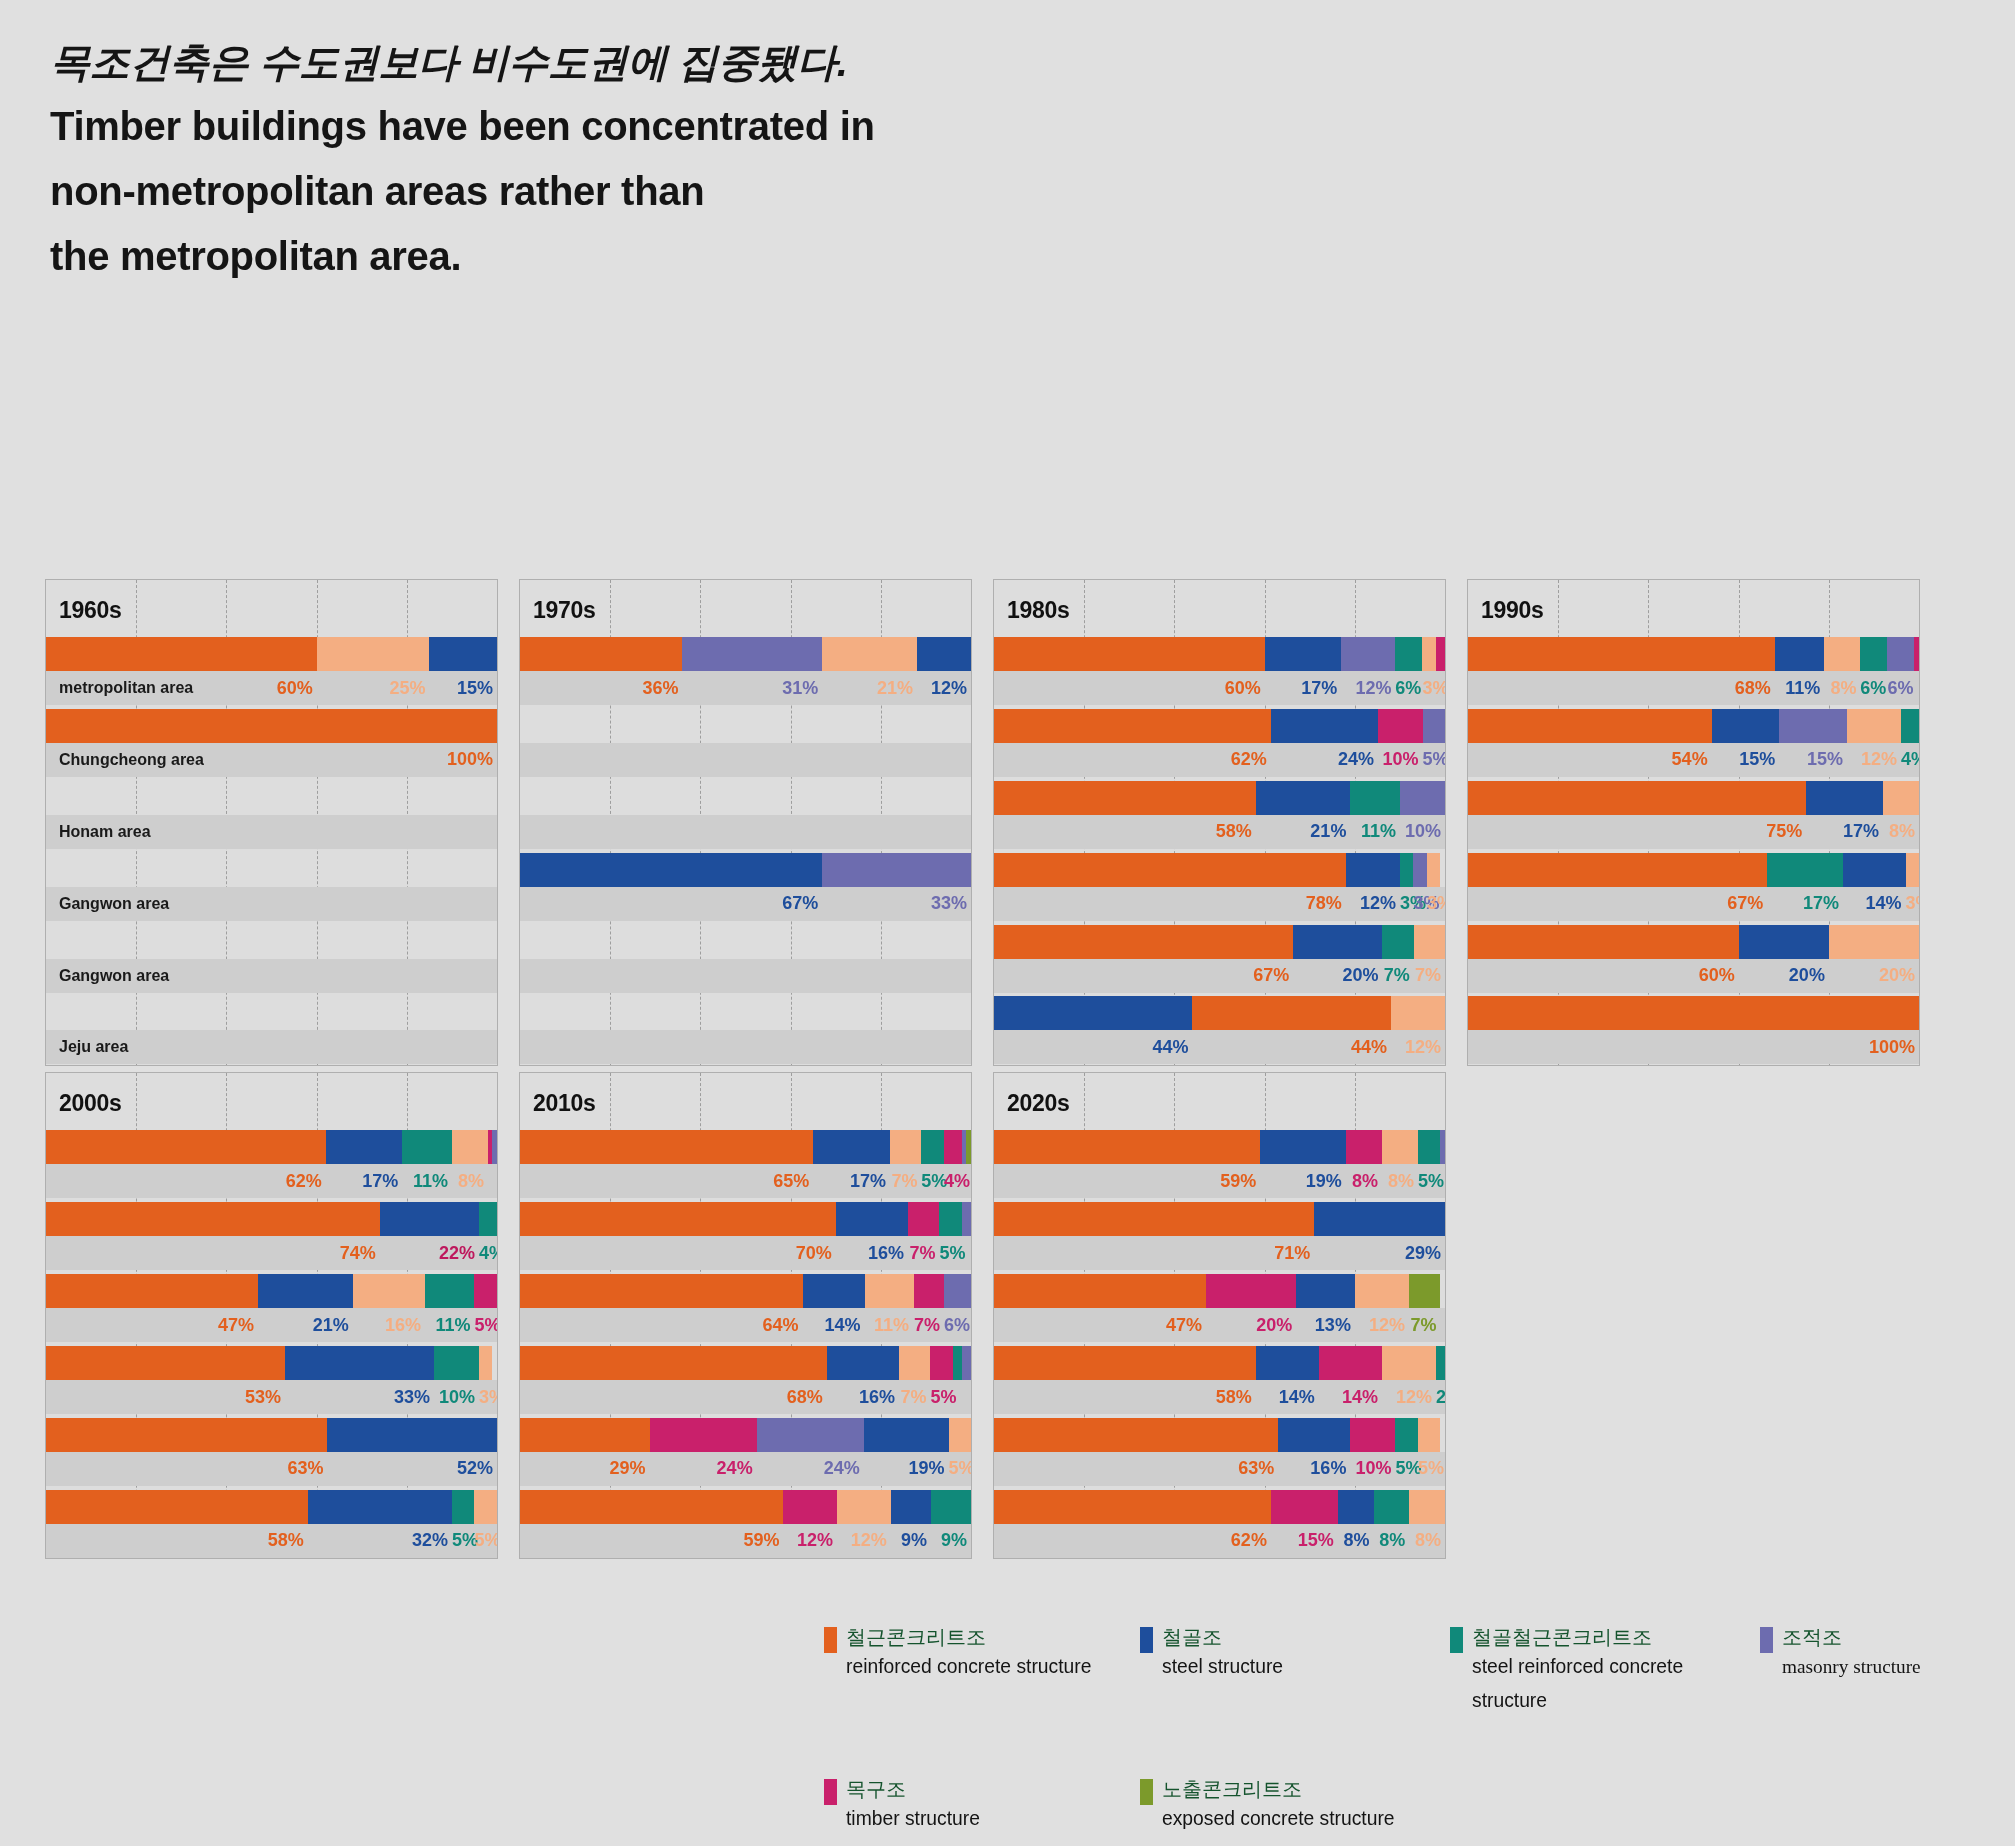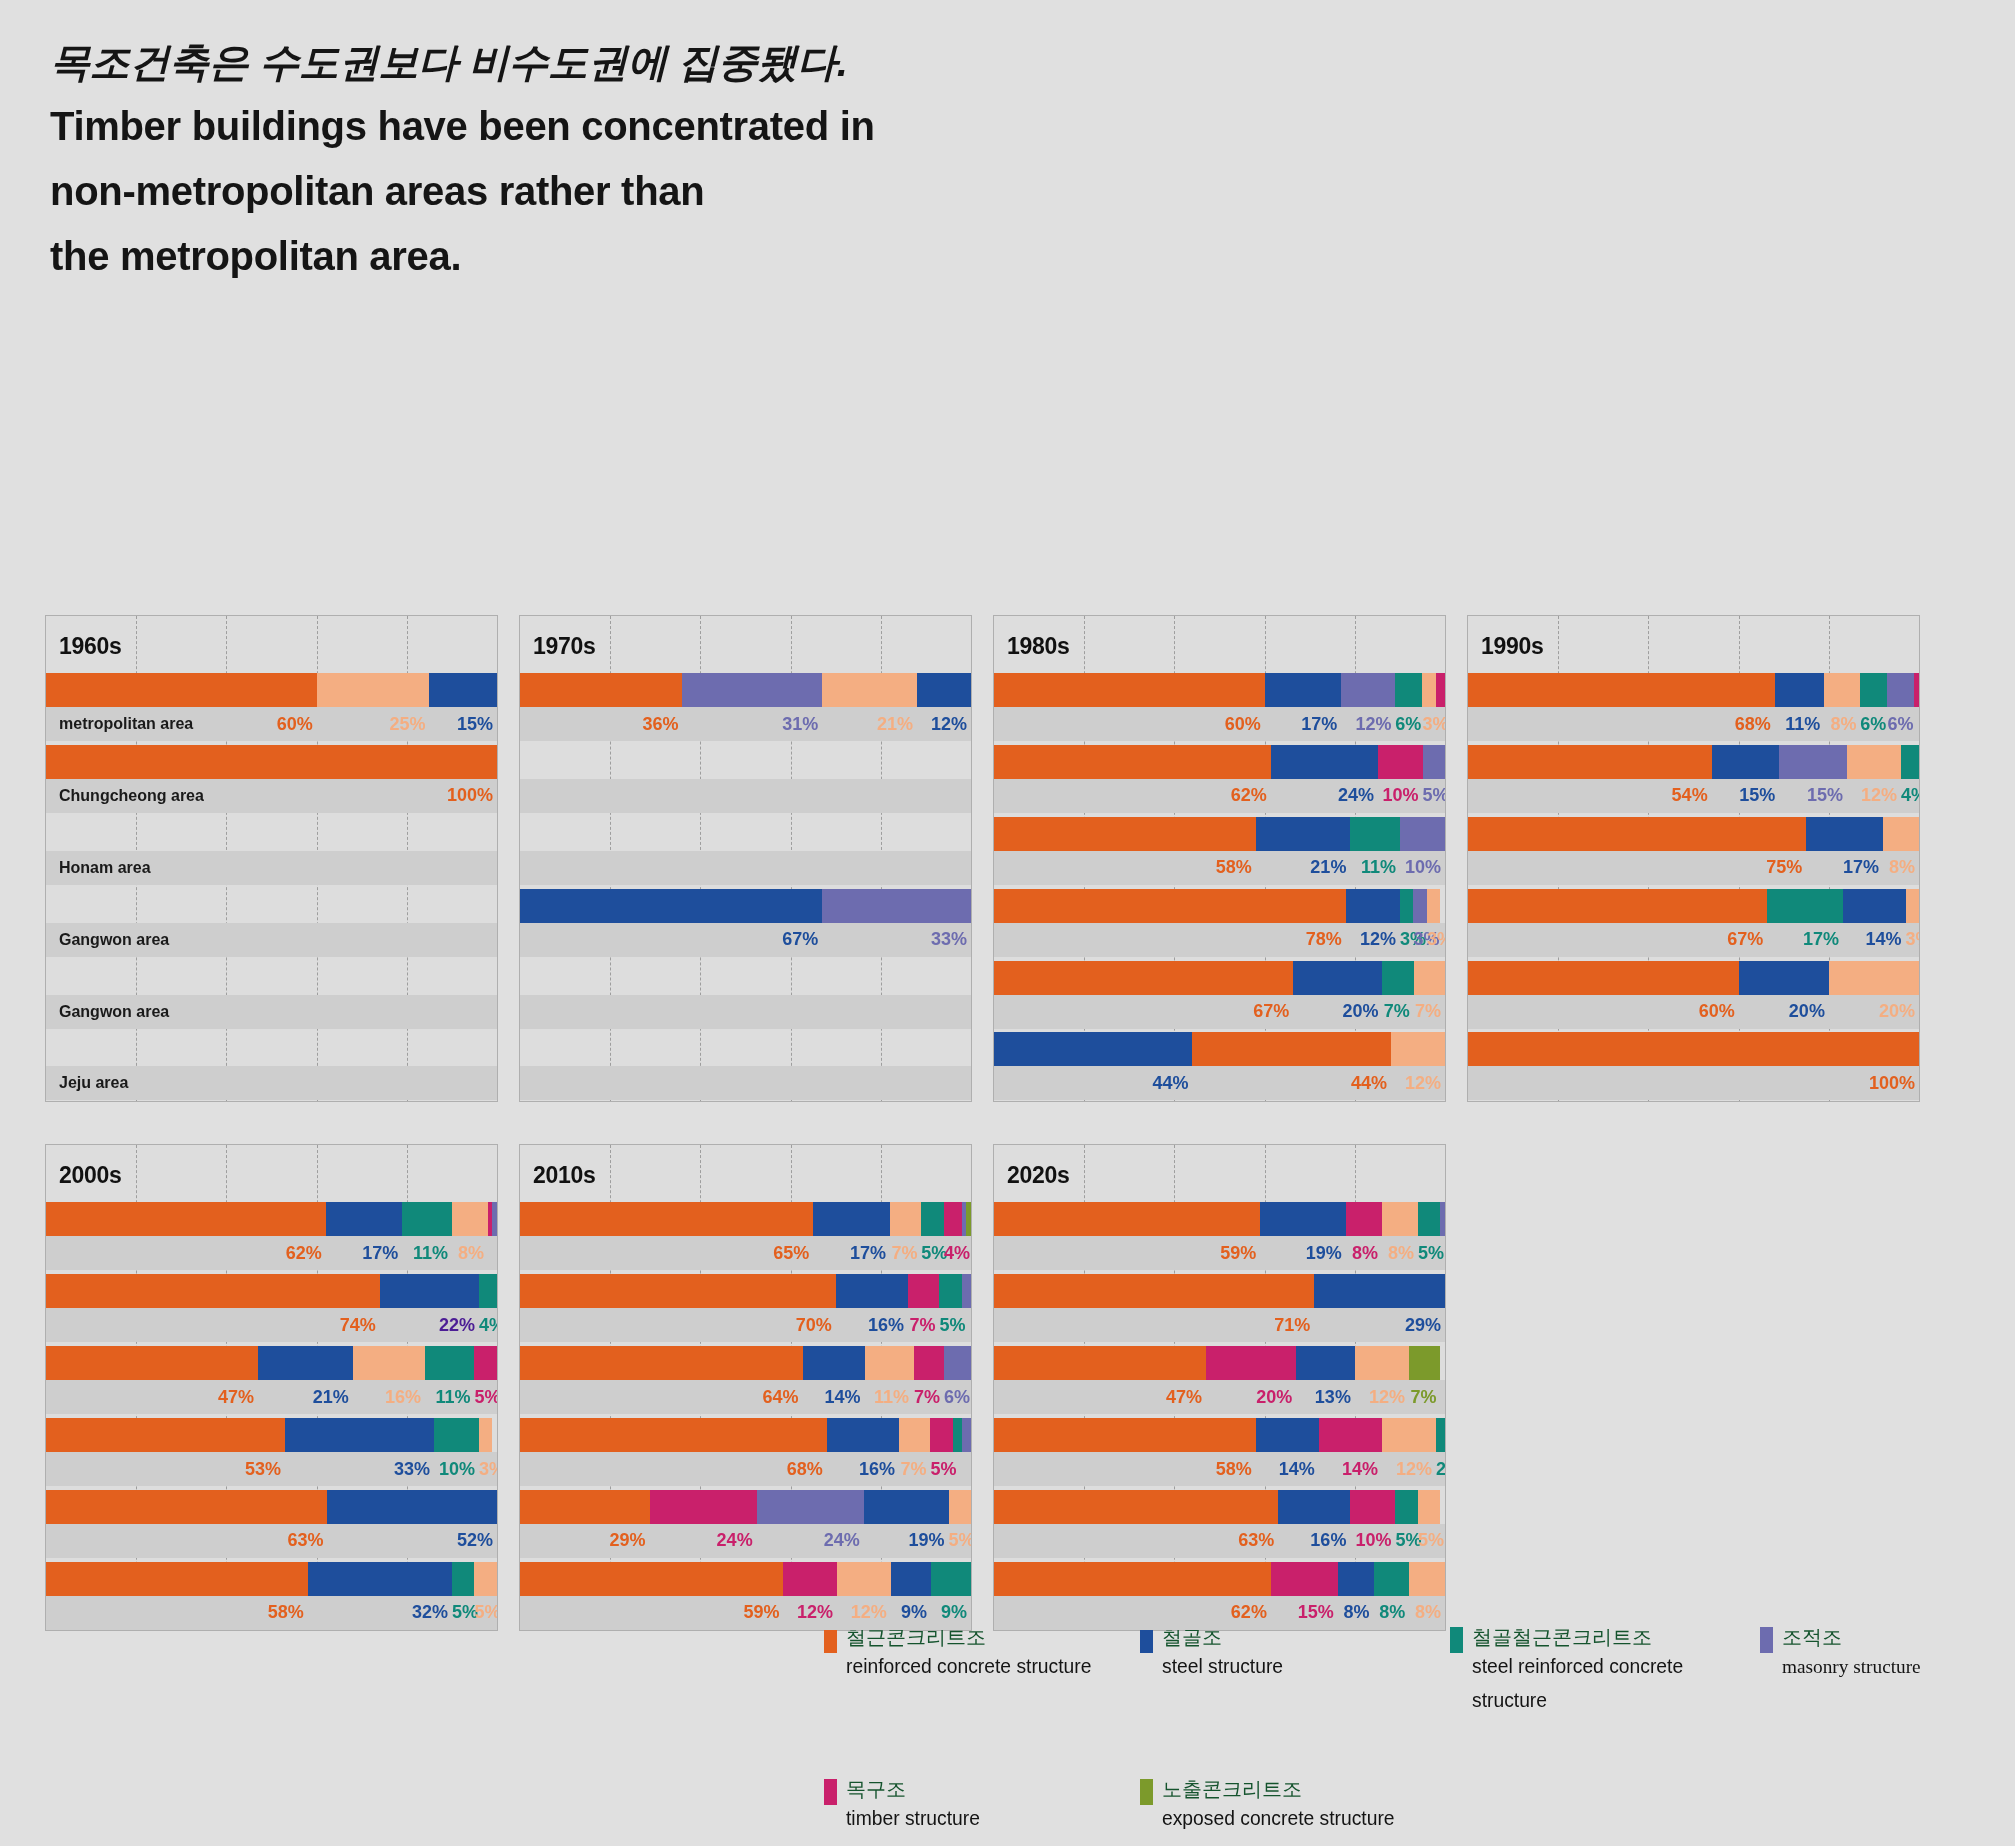--- a/index.html
+++ b/index.html
@@ -27,21 +27,20 @@
   .panel-row{ display:flex; gap:21px; }
   .panel-row.row2{ margin-top:6.4px; }
 
   .panel{
     width:453px; height:487px;
     background:#DDDDDD;
     border:1.3px solid #AFAFAF;
     position:relative;
     overflow:hidden;
     flex:0 0 auto;
-    margin-top:36px;
   }
   .panel.empty{ visibility:hidden; }
 
   
   .gridlines{ position:absolute; inset:0; pointer-events:none; }
   .gridlines i{
     position:absolute; top:0; bottom:0; width:0;
     border-left:1.9px dashed #9E9E9E;
   }
 
@@ -491,21 +490,21 @@
           </div>
           <div class="region-row">
             <div class="bar-track">
               <div class="seg" style="width: 74%; background: rgb(227, 96, 30);"></div>
               <div class="seg" style="width: 22%; background: rgb(30, 78, 156);"></div>
               <div class="seg" style="width: 4%; background: rgb(16, 137, 122);"></div>
             </div>
             <div class="row-info">
               <div class="pct-strip">
                 <div class="pct" style="width: 74%; color: rgb(227, 96, 30);">74%</div>
-                <div class="pct" style="width: 22%; color: #4c1d95;">22%</div>
+                <div class="pct" style="width: 22%; color: #be185d;">22%</div>
                 <div class="pct" style="width: 4%; color: rgb(16, 137, 122);">4%</div>
               </div>
             </div>
           </div>
           <div class="region-row">
             <div class="bar-track">
               <div class="seg" style="width: 47%; background: rgb(227, 96, 30);"></div>
               <div class="seg" style="width: 21%; background: rgb(30, 78, 156);"></div>
               <div class="seg" style="width: 16%; background: rgb(244, 174, 130);"></div>
               <div class="seg" style="width: 11%; background: rgb(16, 137, 122);"></div>

